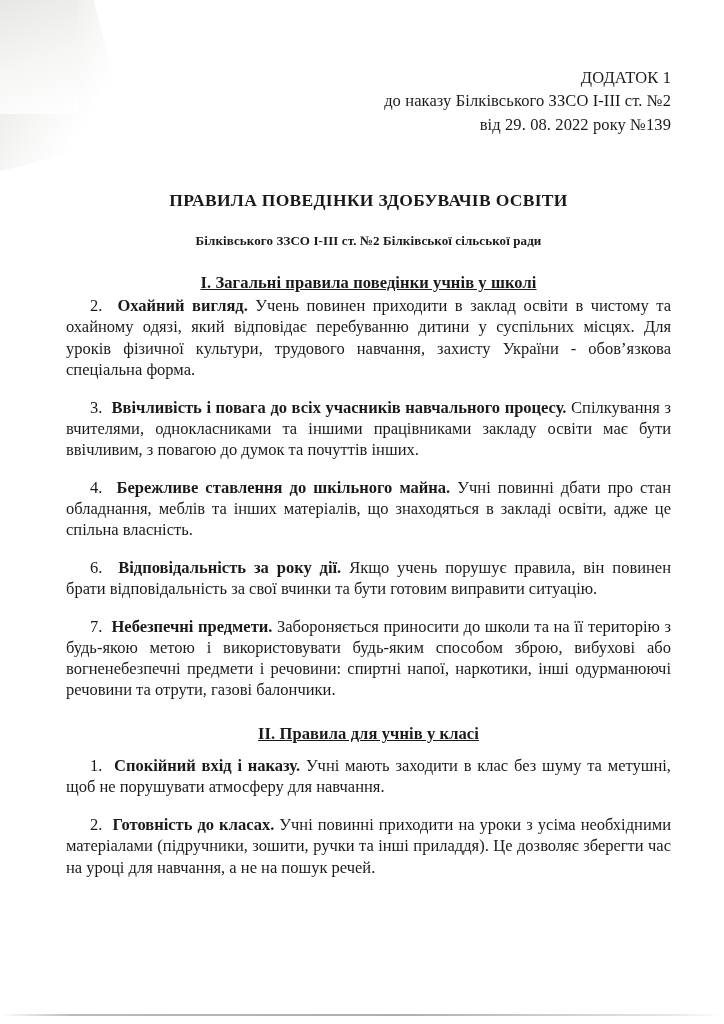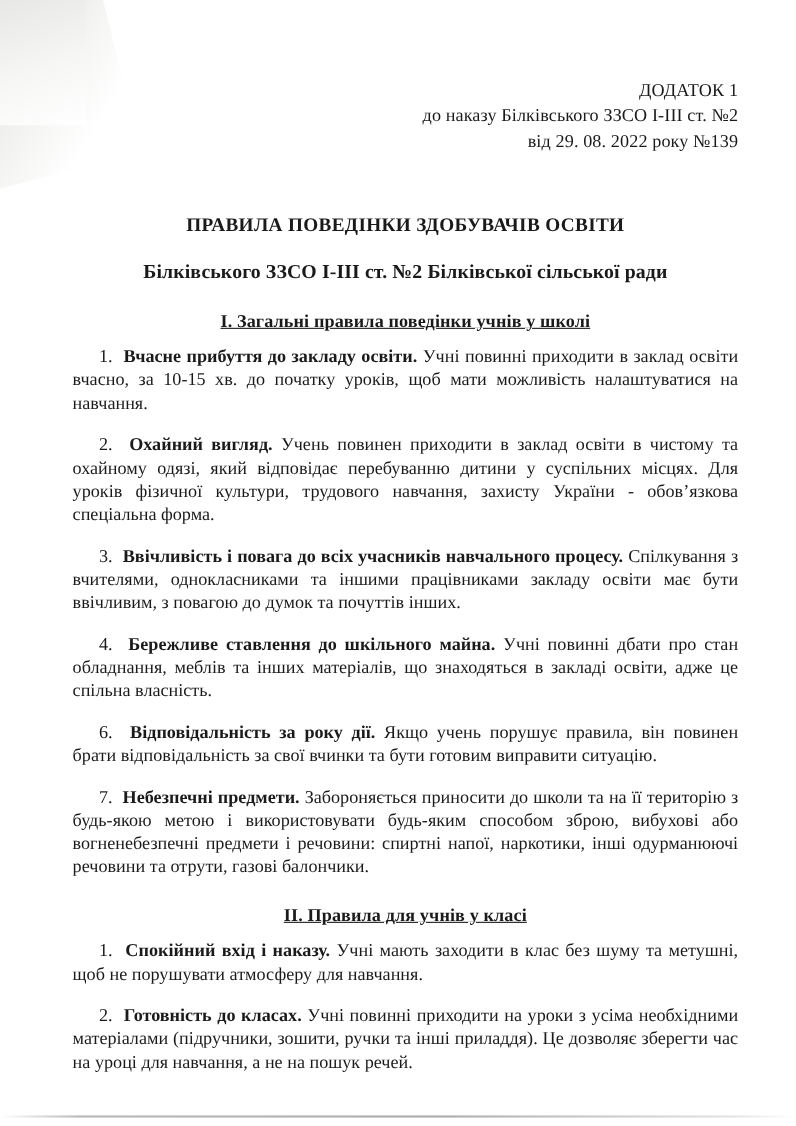--- a/index.html
+++ b/index.html
@@ -55,39 +55,38 @@
     left: 66px;
     top: 0;
     width: 605px;
   }
 
   
   .doc-header {
     text-align: right;
     font-size: 16.5px;
     line-height: 1.42;
-    padding-top: 46px;
+    padding-top: 66px;
     letter-spacing: 0.1px;
-    margin-top: 24px;
   }
   .doc-header div { white-space: nowrap; }
 
   
   .title-main {
     margin-top: 54px;
     text-align: center;
     font-weight: bold;
     font-size: 17.5px;
     letter-spacing: 0.3px;
   }
   .title-sub {
     margin-top: 22px;
     text-align: center;
     font-weight: bold;
-    font-size: 18px;
+    font-size: 13px;
     letter-spacing: 0.1px;
   }
 
   
   .section-heading {
     margin-top: 24px;
     font-weight: bold;
     font-size: 16.5px;
     text-align: center;
     letter-spacing: 0.1px;
@@ -124,21 +123,20 @@
       <div>ДОДАТОК 1</div>
       <div>до наказу Білківського ЗЗСО I-III ст. №2</div>
       <div>від 29. 08. 2022 року №139</div>
     </div>
 
     <div class="title-main">ПРАВИЛА ПОВЕДІНКИ ЗДОБУВАЧІВ ОСВІТИ</div>
     <div class="title-sub">Білківського ЗЗСО I-III ст. №2 Білківської сільської ради</div>
 
     <div id="sections-container">
         <div class="section-heading">І. Загальні правила поведінки учнів у школі</div>
-        <p class="rule first-of-section"><span class="num">1.</span>&nbsp; <b>Вчасне прибуття до закладу освіти.</b> <span>Учні повинні приходити в заклад освіти вчасно, за 10-15 хв. до початку уроків, щоб мати можливість налаштуватися на навчання.</span></p>
         <p class="rule"><span class="num">2.</span>&nbsp; <b>Охайний вигляд.</b> <span>Учень повинен приходити в заклад освіти в чистому та охайному одязі, який відповідає перебуванню дитини у суспільних місцях. Для уроків фізичної культури, трудового навчання, захисту України -  обов’язкова спеціальна форма.</span></p>
         <p class="rule"><span class="num">3.</span>&nbsp; <b>Ввічливість і повага до всіх учасників навчального процесу.</b> <span>Спілкування з вчителями, однокласниками та іншими працівниками закладу освіти має бути ввічливим, з повагою до думок та почуттів інших.</span></p>
         <p class="rule"><span class="num">4.</span>&nbsp; <b>Бережливе ставлення до шкільного майна.</b> <span>Учні повинні дбати про стан обладнання, меблів та інших матеріалів, що знаходяться в закладі освіти, адже це спільна власність.</span></p>
         <p class="rule"><span class="num">6.</span>&nbsp; <b>Відповідальність за року дії.</b> <span>Якщо учень порушує правила, він повинен брати відповідальність за свої вчинки та бути готовим виправити ситуацію.</span></p>
         <p class="rule"><span class="num">7.</span>&nbsp; <b>Небезпечні предмети.</b> <span>Забороняється приносити до школи та на її територію з будь-якою метою і використовувати будь-яким способом зброю, вибухові або вогненебезпечні предмети і речовини: спиртні напої, наркотики, інші одурманюючі речовини та отрути, газові балончики.</span></p>
         <div class="section-heading second">ІІ. Правила для учнів у класі</div>
         <p class="rule first-of-section"><span class="num">1.</span>&nbsp; <b>Спокійний вхід і наказу.</b> <span>Учні мають заходити в клас без шуму та метушні, щоб не порушувати атмосферу для навчання.</span></p>
         <p class="rule"><span class="num">2.</span>&nbsp; <b>Готовність до класах.</b> <span>Учні повинні приходити на уроки з усіма необхідними матеріалами (підручники, зошити, ручки та інші приладдя). Це дозволяє зберегти час на уроці для навчання, а не на пошук речей.</span></p>
       </div>
 

